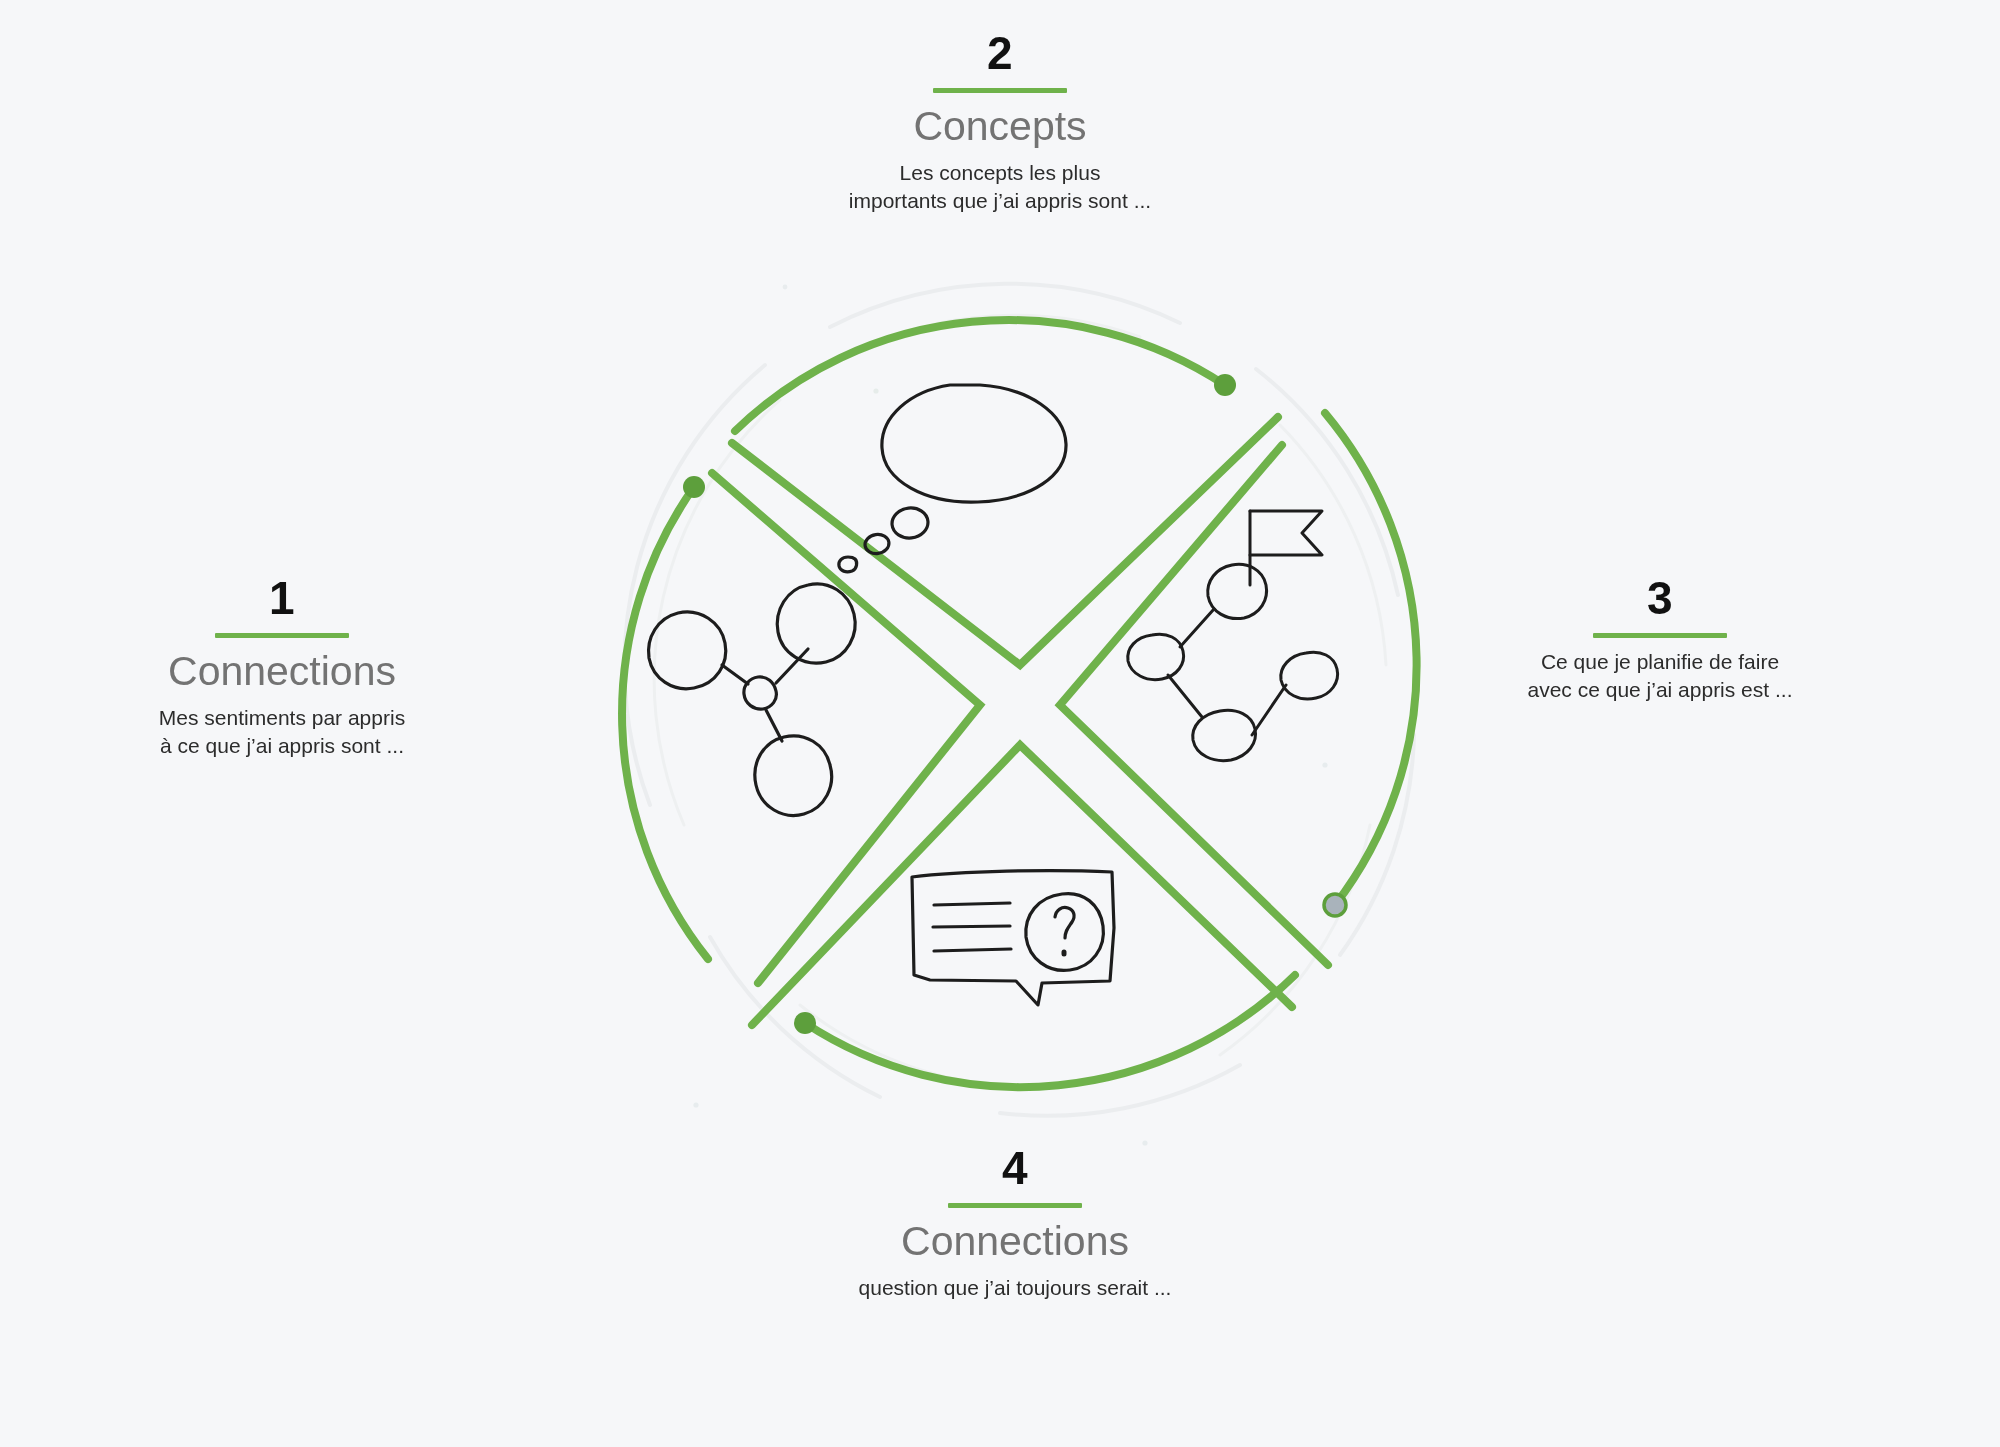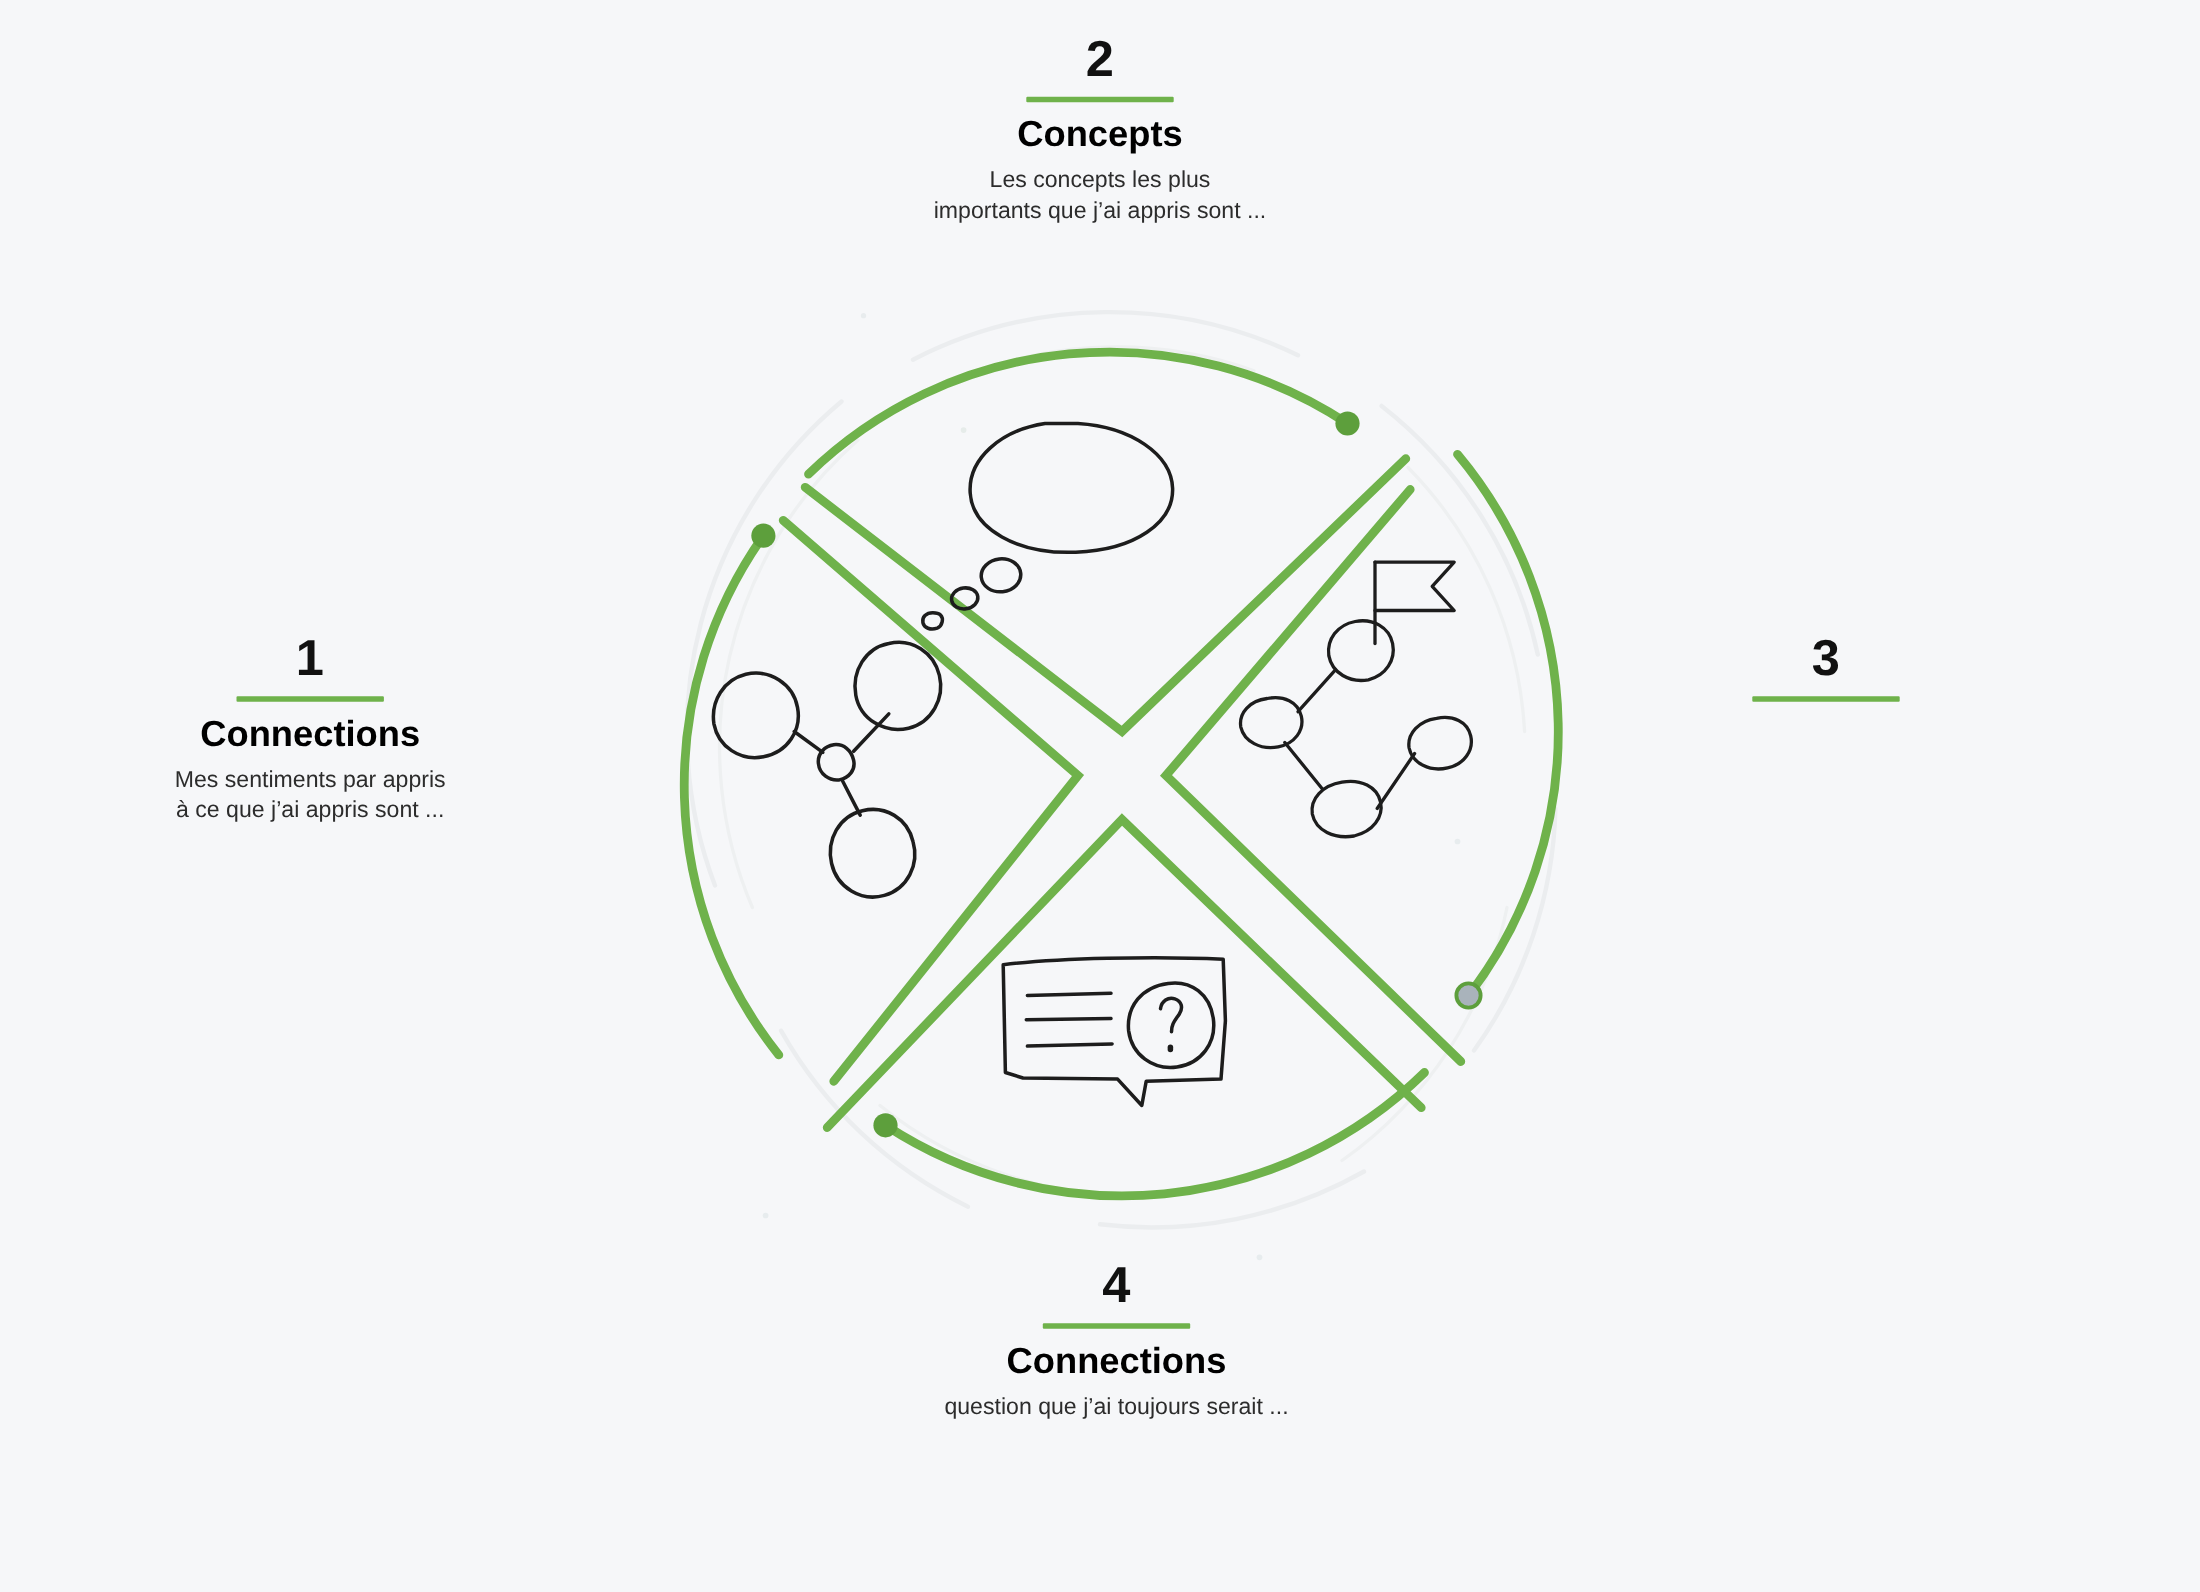--- a/index.html
+++ b/index.html
@@ -38,24 +38,24 @@
     color: #111111;
   }
   .label-rule {
     width: 134px;
     height: 5px;
     background: #6fb24b;
     margin: 12px auto 10px auto;
     border-radius: 1px;
   }
   .label-title {
-    font-size: 33px;
-    font-weight: 700;
+    font-size: 41px;
+    font-weight: 400;
     line-height: 1.15;
-    color: #000000;
+    color: #737373;
     margin-bottom: 9px;
     white-space: nowrap;
   }
   .label-desc {
     font-size: 21px;
     font-weight: 400;
     line-height: 1.33;
     color: #2c2c2c;
   }
   .label-desc span { display: block; }
@@ -99,20 +99,24 @@
     <div class="label-title">Connections</div>
     <div class="label-desc">
       <span>Mes sentiments par appris</span>
       <span>à ce que j’ai appris sont ...</span>
     </div>
   </div>
 
   <div class="label-block" id="label-concrete-practice">
     <div class="label-num">3</div>
     <div class="label-rule"></div>
+    <div class="label-desc">
+      <span>Ce que je planifie de faire</span>
+      <span>avec ce que j’ai appris est ...</span>
+    </div>
   </div>
 
   <div class="label-block" id="label-conclusions">
     <div class="label-num">4</div>
     <div class="label-rule"></div>
     <div class="label-title">Connections</div>
     <div class="label-desc">
       <span>question que j’ai toujours serait ...</span>
     </div>
   </div>

